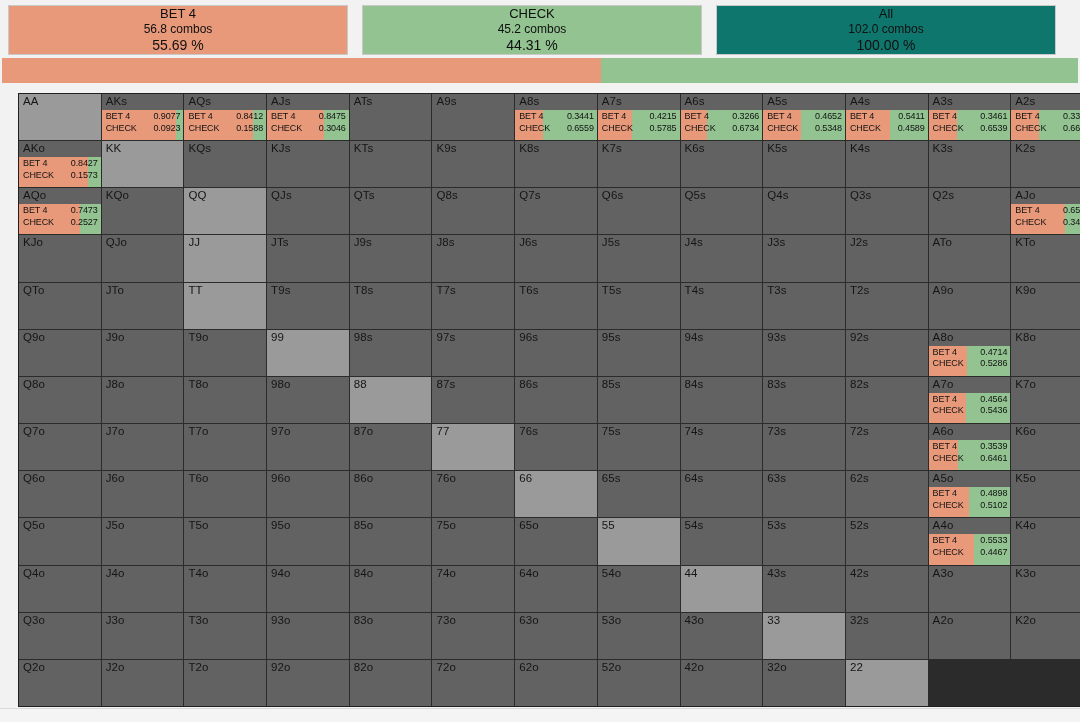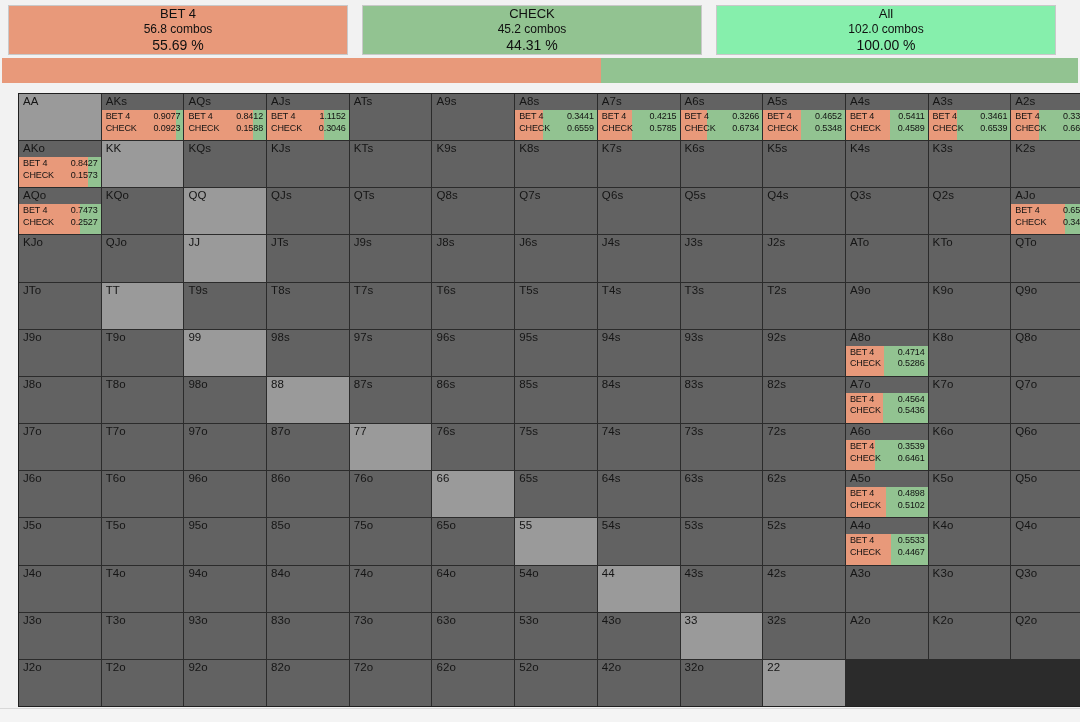--- a/index.html
+++ b/index.html
@@ -130,21 +130,21 @@
     <div class="summary-btn" style="background: rgb(232, 153, 122); width: 340px;">
       <div class="s-label">BET 4</div>
       <div class="s-combos">56.8 combos</div>
       <div class="s-pct">55.69 %</div>
     </div>
     <div class="summary-btn" style="background: rgb(146, 195, 145); width: 340px;">
       <div class="s-label">CHECK</div>
       <div class="s-combos">45.2 combos</div>
       <div class="s-pct">44.31 %</div>
     </div>
-    <div class="summary-btn" style="background: #86efac; width: 340px;">
+    <div class="summary-btn" style="background: #0f766e; width: 340px;">
       <div class="s-label">All</div>
       <div class="s-combos">102.0 combos</div>
       <div class="s-pct">100.00 %</div>
     </div>
   </div>
 
 <div id="freq-strip-wrap">
   <div id="freq-strip">
       <div class="freq-seg" style="background: rgb(232, 153, 122); width: 55.69%;"></div>
       <div class="freq-seg" style="background: rgb(146, 195, 145); width: 44.31%;"></div>
@@ -191,21 +191,21 @@
         <div class="cell-label">AQs</div>
       </div>
       <div class="cell">
         <div class="cell-bars">
           <div class="bar-bet" style="width: 69.54%;"></div>
           <div class="bar-check" style="width: 30.46%;"></div>
         </div>
         <div class="cell-stats">
           <div class="stat-row">
             <span class="stat-name">BET 4</span>
-            <span class="stat-val">1.1152</span>
+            <span class="stat-val">0.8475</span>
           </div>
           <div class="stat-row">
             <span class="stat-name">CHECK</span>
             <span class="stat-val">0.3046</span>
           </div>
         </div>
         <div class="cell-label">AJs</div>
       </div>
       <div class="cell">
         <div class="cell-label">ATs</div>
@@ -467,20 +467,23 @@
       <div class="cell">
         <div class="cell-label">J9s</div>
       </div>
       <div class="cell">
         <div class="cell-label">J8s</div>
       </div>
       <div class="cell">
         <div class="cell-label">J6s</div>
       </div>
       <div class="cell">
+        <div class="cell-label">J5s</div>
+      </div>
+      <div class="cell">
         <div class="cell-label">J4s</div>
       </div>
       <div class="cell">
         <div class="cell-label">J3s</div>
       </div>
       <div class="cell">
         <div class="cell-label">J2s</div>
       </div>
       <div class="cell">
         <div class="cell-label">ATo</div>

